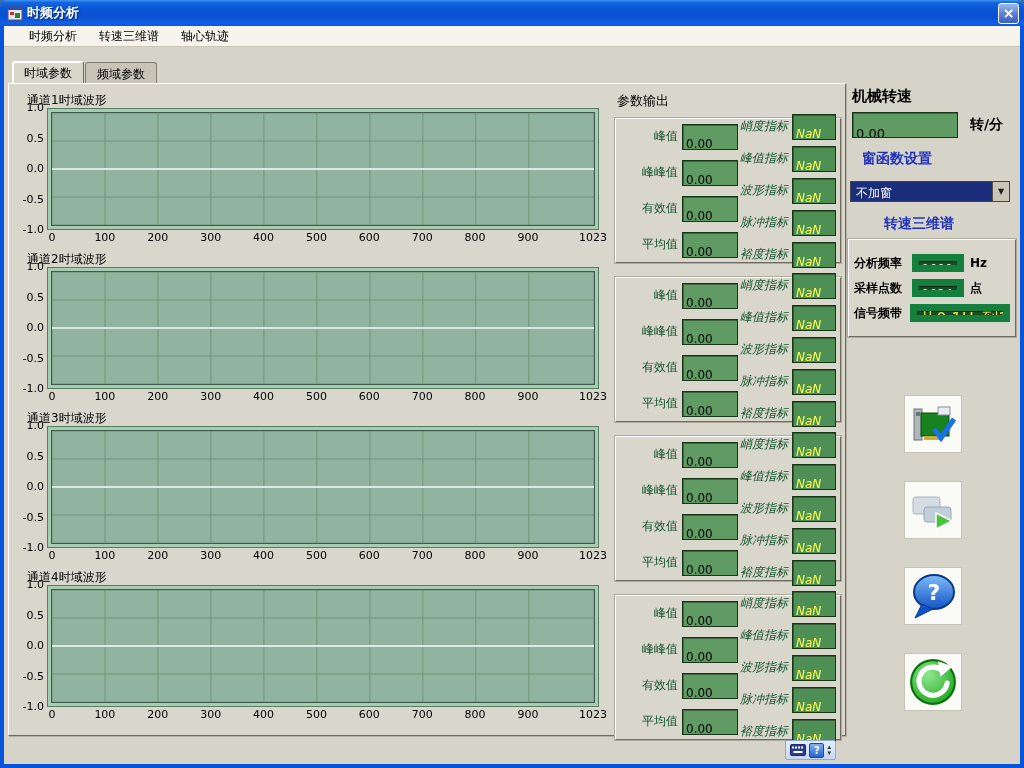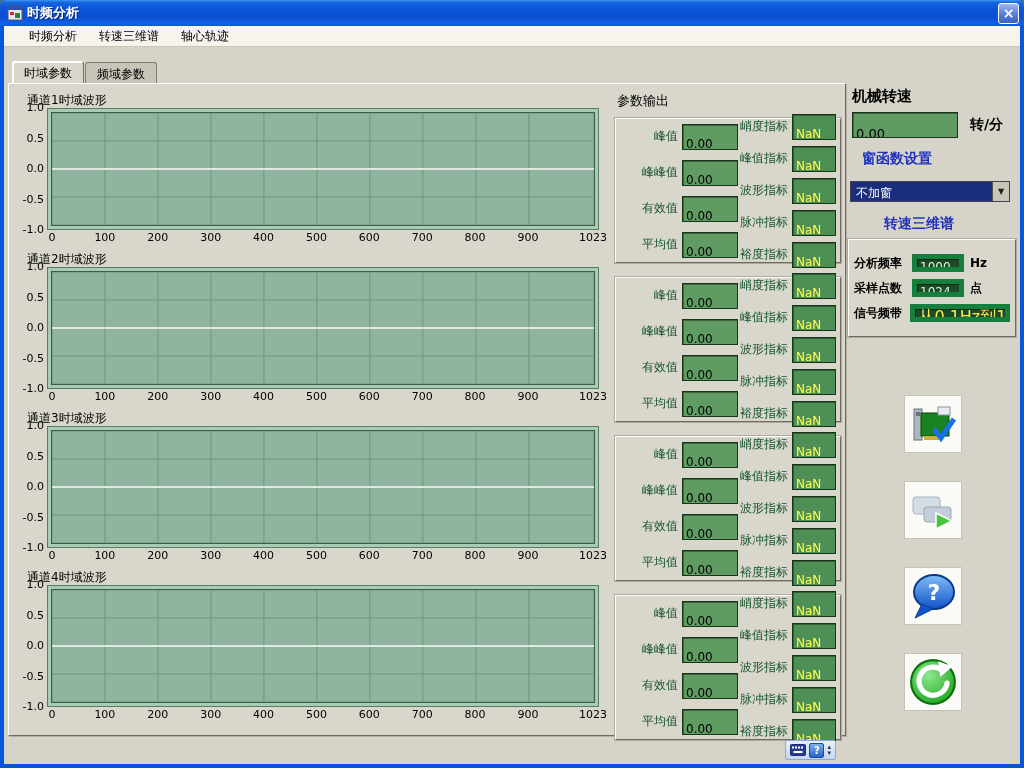--- a/index.html
+++ b/index.html
@@ -31,21 +31,21 @@
   .plot-outer{flex:1;background:#A9CBB6;border:1px solid #55805F;padding:3px;}
   .plot{position:relative;height:100%;background:#90B49F;border:1px solid #3E5C49;overflow:hidden;}
   .grid-svg{position:absolute;left:0;top:0;width:100%;height:100%;}
   .x-ticks{position:relative;height:14px;margin-left:41px;margin-right:6px;font-size:11px;}
   .x-tick{position:absolute;top:1px;transform:translateX(-50%);}
   
   .params-col{position:absolute;left:606px;top:8px;width:226px;}
   .params-title{font-size:13px;height:18px;margin-bottom:8px;padding-left:2px;color:#000;}
   .param-group{height:145px;margin-bottom:14px;background:#D9D7CB;border:1px solid;border-color:#FFFFFF #6E6C60 #6E6C60 #FFFFFF;box-shadow:0 0 0 1px #AEAB9E;display:flex;padding:4px;}
   .pg-left{width:118px;display:flex;flex-direction:column;justify-content:center;gap:10px;}
-  .pg-right{flex:1;display:flex;flex-direction:column;justify-content:center;gap:6px;}
+  .pg-right{flex:1;display:flex;flex-direction:column;justify-content:center;gap:6px;font-style:italic;}
   .pg-row{display:flex;align-items:center;}
   .pg-label{flex:1;text-align:right;font-size:12px;padding-right:4px;white-space:nowrap;color:#14532d;}
   .val{height:18px;line-height:15px;font-size:12px;background:#5F9B62;border:1px solid #173517;box-shadow:inset 1px 1px 0 rgba(0,0,0,.35);padding:12px 3px;color:#000;overflow:hidden;white-space:nowrap;}
   .pg-left .val{width:56px;flex:none;}
   .pg-right .val{width:44px;flex:none;}
   .nan{color:#FFFF4F;background:#4E8F55;}
   
   .sidebar{position:absolute;left:844px;top:36px;width:170px;height:653px;font-size:12px;}
   .speed-title{font-size:15px;font-weight:bold;margin:4px 0 6px 4px;color:#000;}
   .speed-row{display:flex;align-items:center;margin-left:4px;}
@@ -53,21 +53,21 @@
   .unit{font-size:14px;font-weight:bold;margin-left:12px;color:#000;}
   .blue-title{color:#2233BB;font-weight:bold;font-size:14px;}
   .win-fn-title{margin:12px 0 13px 14px;}
   .dropdown{display:flex;width:160px;height:21px;margin-left:2px;border:1px solid #44424F;background:#1B2E7B;}
   .dd-text{flex:1;color:#fff;font-size:12px;padding:3px 5px;white-space:nowrap;overflow:hidden;}
   .dd-arrow{width:17px;background:#C9C6B8;border-left:1px solid #55524A;font-size:8px;display:flex;align-items:center;justify-content:center;color:#222;}
   .acq-title{margin:13px 0 6px 36px;}
   .acq-panel{width:168px;border:1px solid;border-color:#FFFFFF #6E6C60 #6E6C60 #FFFFFF;box-shadow:0 0 0 1px #AEAB9E;padding:7px 2px;background:#D9D7CB;}
   .acq-row{display:flex;align-items:center;margin:7px 3px;}
   .acq-label{font-weight:bold;font-size:12px;width:58px;white-space:nowrap;color:#000;}
-  .val-dark{background:#1D4A26;color:#D8F8D8;border:5px solid #15803d;box-shadow:inset 1px 1px 0 rgba(0,0,0,.5);height:18px;line-height:15px;font-size:12px;padding:1px 3px;white-space:nowrap;overflow:hidden;}
+  .val-dark{background:#1D4A26;color:#D8F8D8;border:7px solid #15803d;box-shadow:inset 1px 1px 0 rgba(0,0,0,.5);height:18px;line-height:15px;font-size:12px;padding:1px 3px;white-space:nowrap;overflow:hidden;}
   .acq-val-num{width:52px;}
   .acq-val-band{width:102px;color:#FFE84D;font-size:16px;line-height:14px;}
   .acq-unit{font-weight:bold;margin-left:6px;font-size:12px;color:#000;}
   
   .icon-tile{position:absolute;left:50%;transform:translateX(-50%);width:58px;height:58px;background:#FAFAF6;border:1px solid #C6C3B5;display:flex;align-items:center;justify-content:center;}
   .tile-1{top:312px;} .tile-2{top:398px;} .tile-3{top:484px;} .tile-4{top:570px;}
   
   .tray{position:absolute;right:184px;bottom:3px;height:20px;display:flex;align-items:center;gap:3px;padding:0 4px;background:linear-gradient(180deg,#E8F0FB,#C4D6F2);border:1px solid #8FA8D8;border-radius:2px;}
   .tray-item{display:flex;align-items:center;justify-content:center;}
   .tray-help{width:15px;height:15px;background:linear-gradient(180deg,#7FB0F0,#2A62C8);color:#fff;border:1px solid #1A4AA8;border-radius:2px;font-size:10px;font-weight:bold;}

